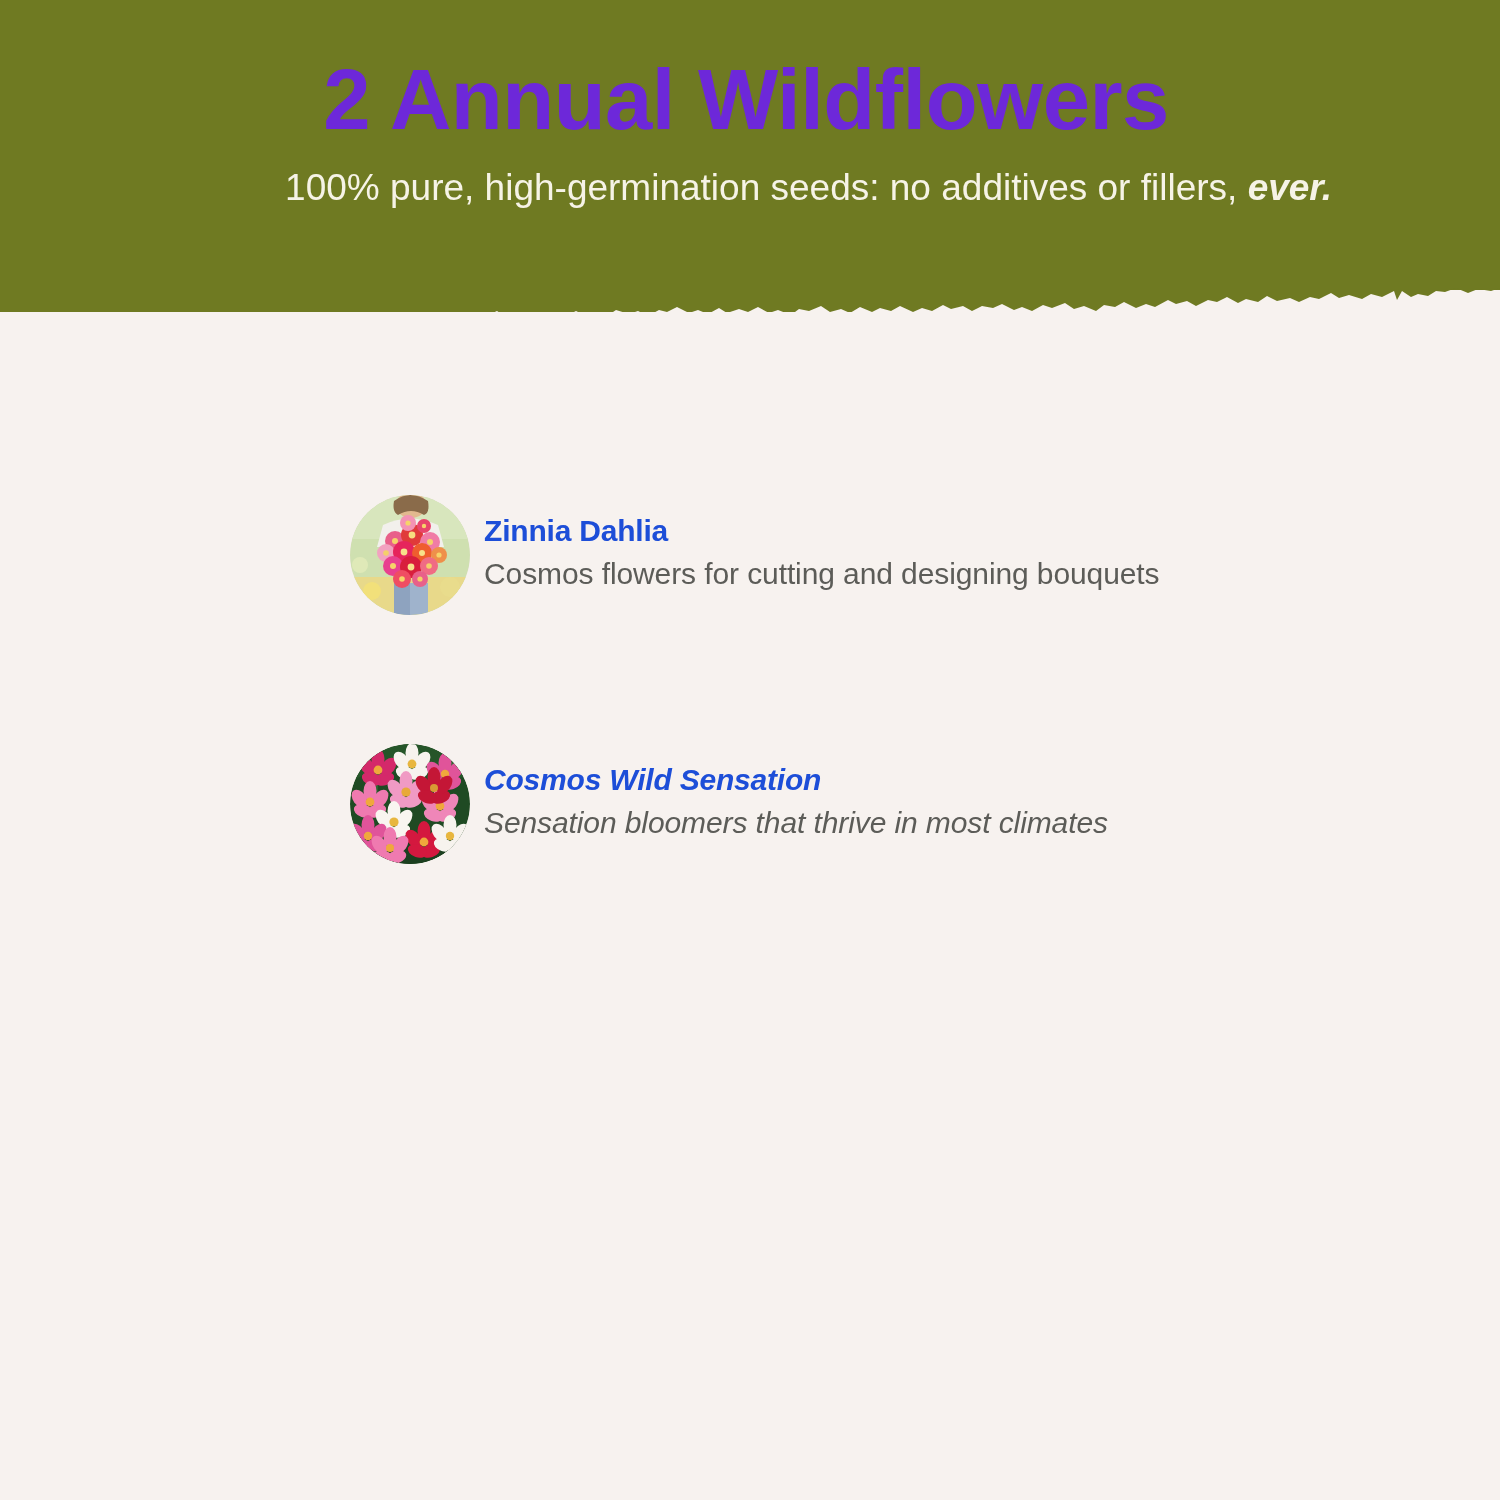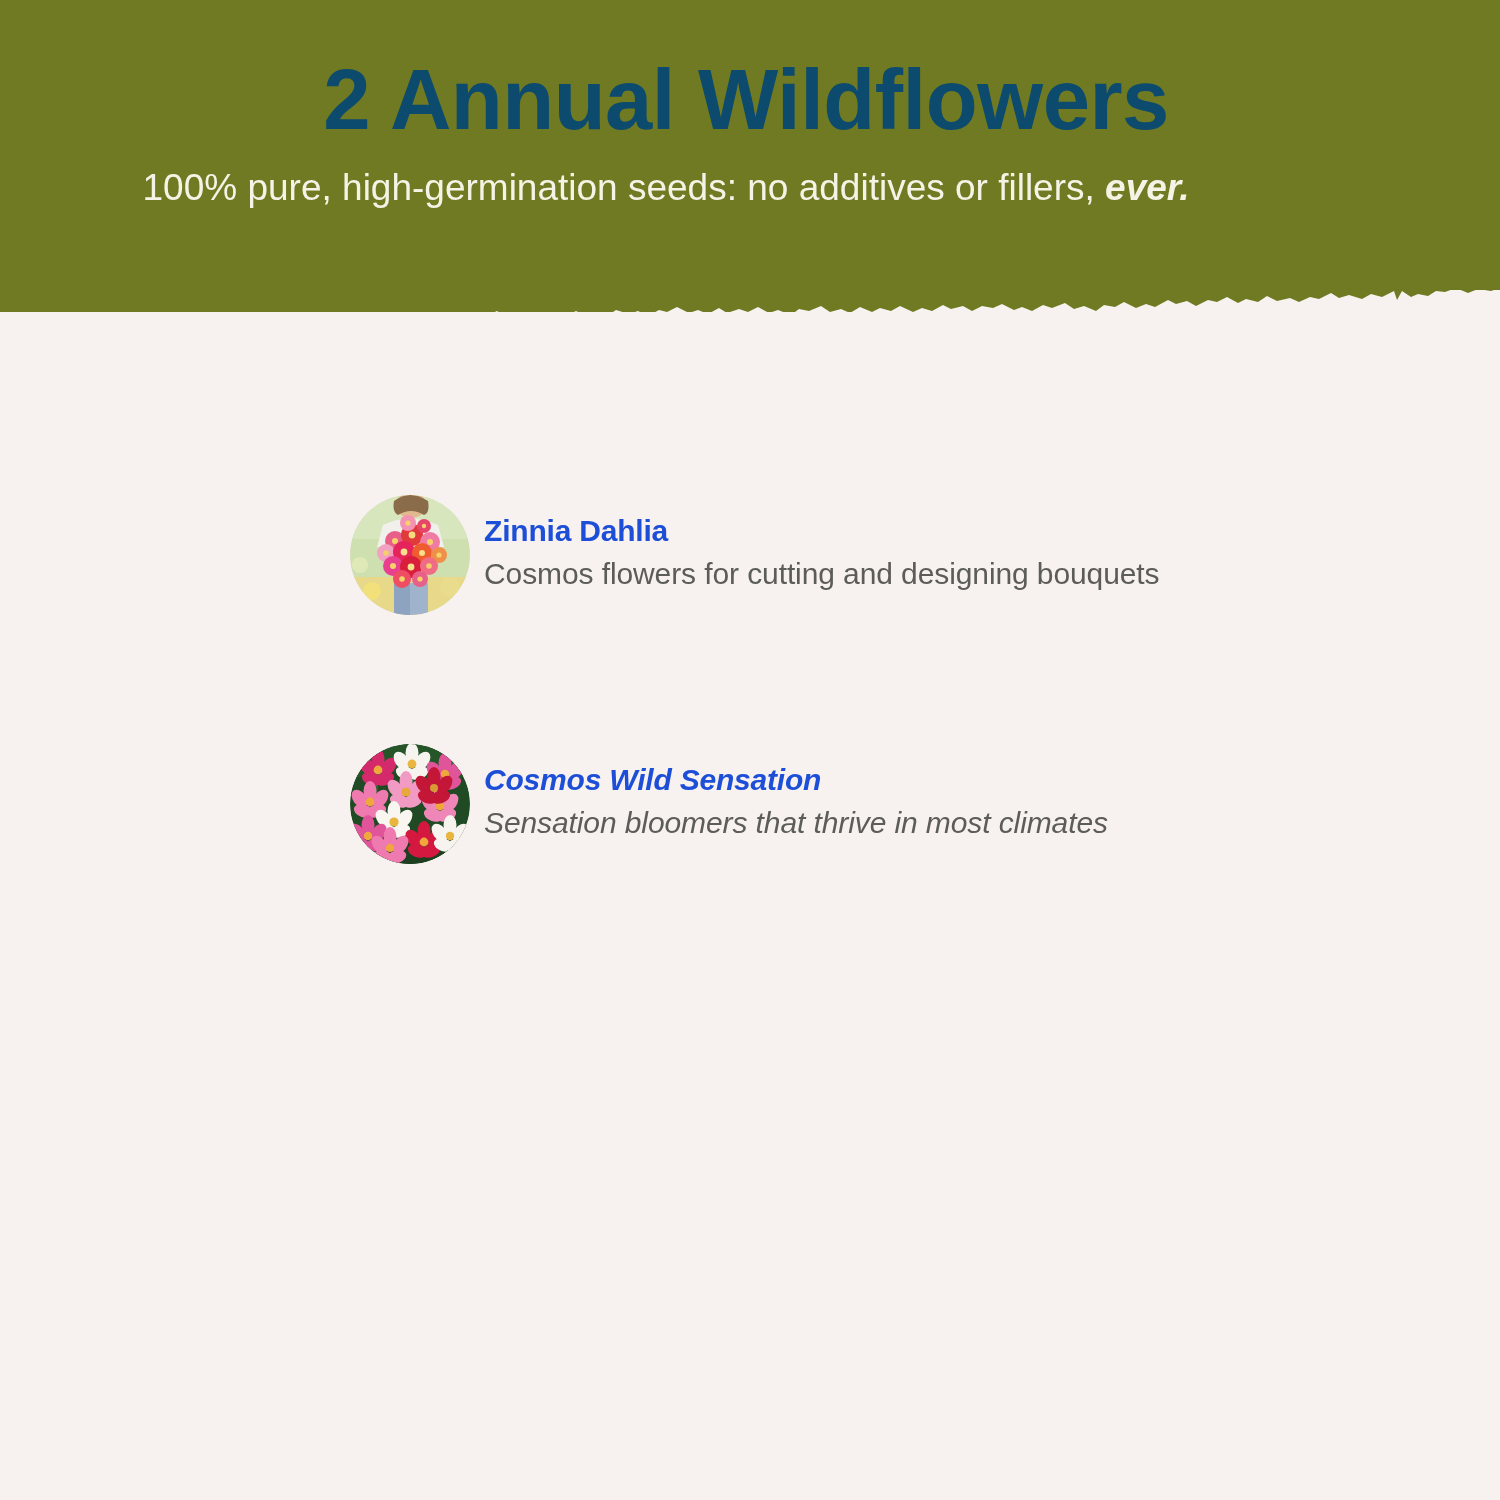--- a/index.html
+++ b/index.html
@@ -60,35 +60,36 @@
   }
 
   .banner-title {
     position: absolute;
     top: 55px;
     left: 0;
     width: 1492px;
     font-size: 85px;
     line-height: 90px;
     font-weight: 700;
-    color: #0c4a6e;
+    color: #6d28d9;
     letter-spacing: -0.5px;
     white-space: nowrap;
   }
 
   .banner-subtitle {
     position: absolute;
     top: 166px;
     left: 0;
     width: 1332px;
     font-size: 37px;
     line-height: 44px;
     font-weight: 400;
     color: #F6F3E6;
     white-space: nowrap;
+    text-align: right;
   }
 
   .banner-subtitle .em {
     font-style: italic;
     font-weight: 600;
   }
 
   
   .feature-list {
     position: absolute;

